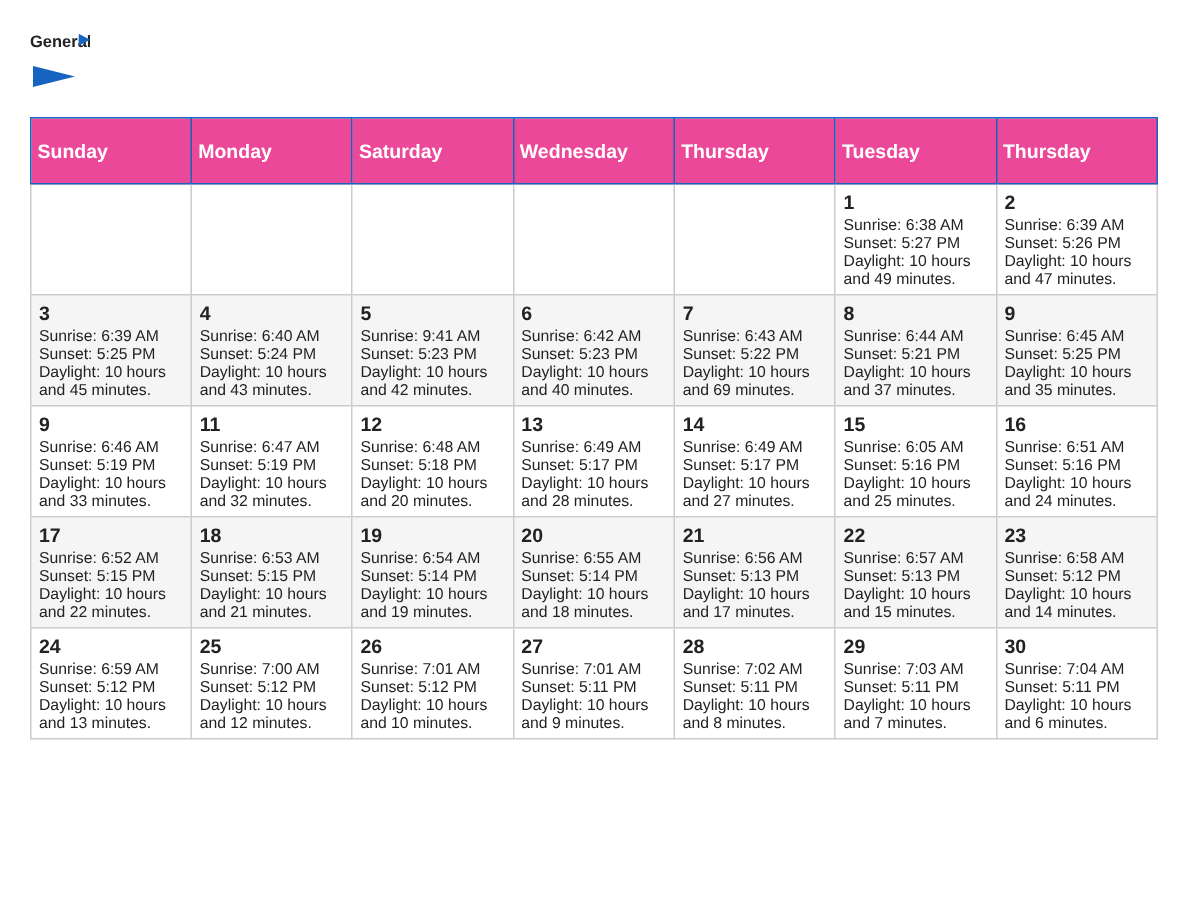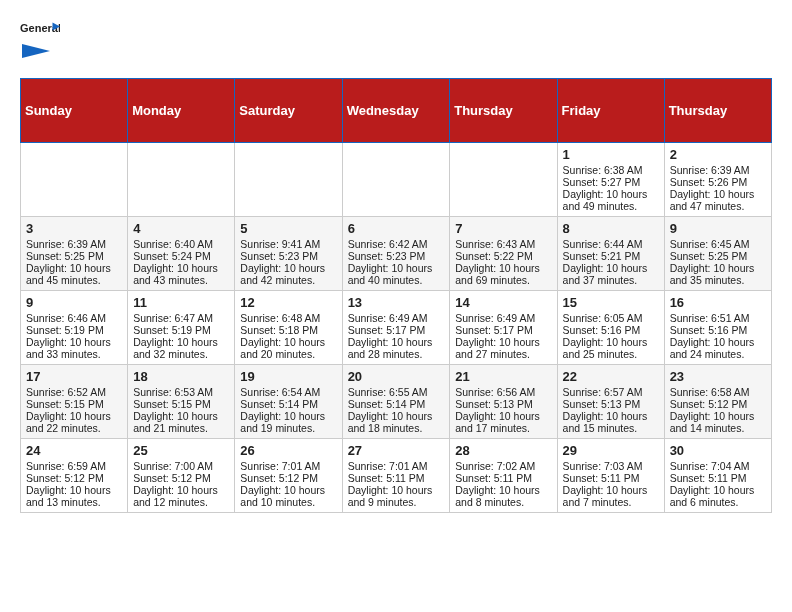--- a/index.html
+++ b/index.html
@@ -37,25 +37,25 @@
     .subtitle {
       font-size: 15px;
       color: #444;
     }
     .calendar {
       width: 100%;
       border-collapse: collapse;
       border: 1px solid #ccc;
     }
     .calendar th {
-      background: #b91c1c;
+      background: #ec4899;
       color: #fff;
       font-size: 13px;
       font-weight: bold;
-      padding: 24px 4px;
+      padding: 14px 4px;
       text-align: left;
       border: 1px solid #1565c0;
     }
     .calendar td {
       vertical-align: top;
       border: 1px solid #ccc;
       padding: 4px 5px;
       font-size: 10.5px;
       color: #222;
       width: 108px;
@@ -99,21 +99,21 @@
 </div>
 
 <table class="calendar">
   <thead>
     <tr id="header-row">
         <th>Sunday</th>
         <th>Monday</th>
         <th>Saturday</th>
         <th>Wednesday</th>
         <th>Thursday</th>
-        <th>Friday</th>
+        <th>Tuesday</th>
         <th>Thursday</th>
       </tr>
   </thead>
   <tbody id="calendar-body">
       <tr>
         <td class="empty-cell"></td>
         <td class="empty-cell"></td>
         <td class="empty-cell"></td>
         <td class="empty-cell"></td>
         <td class="empty-cell"></td>

